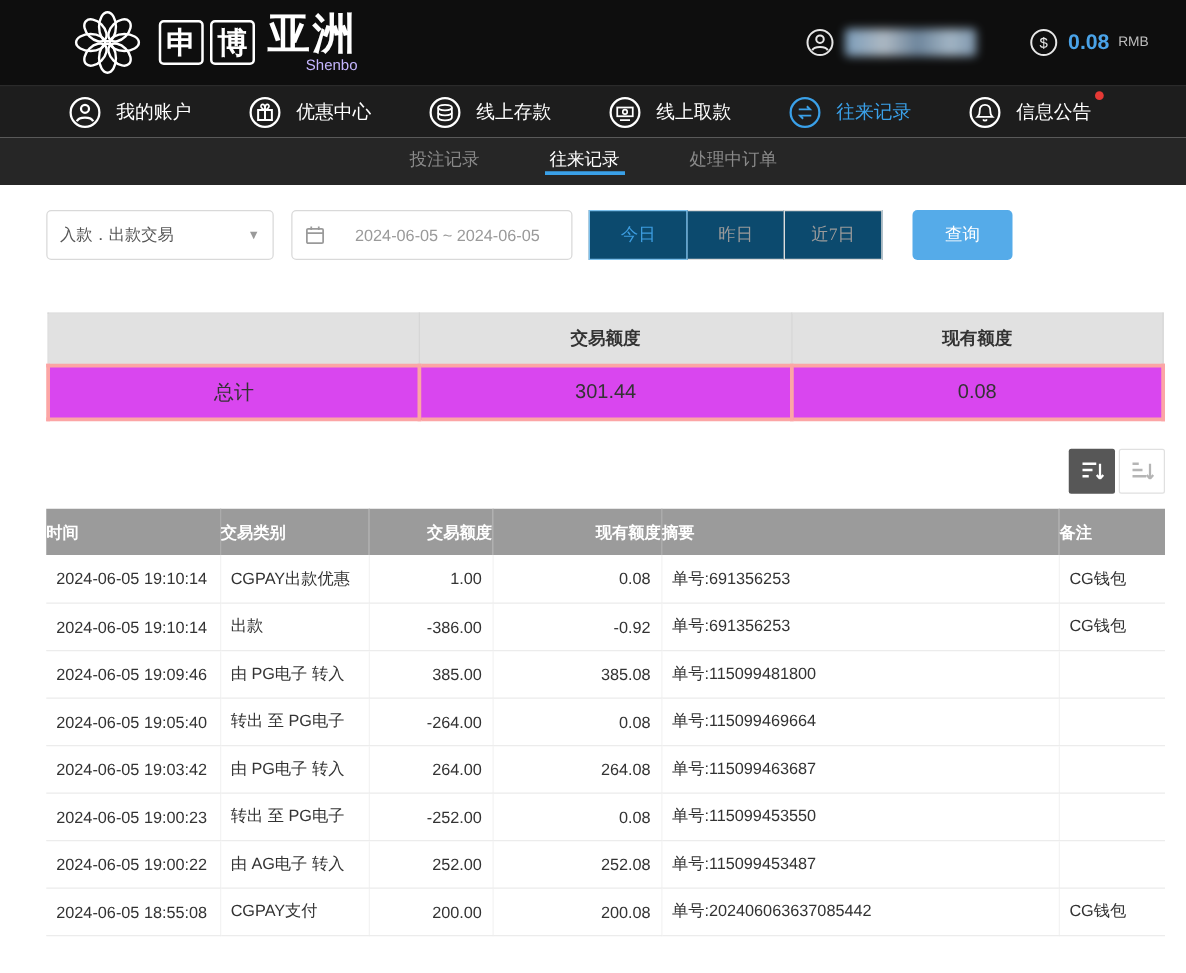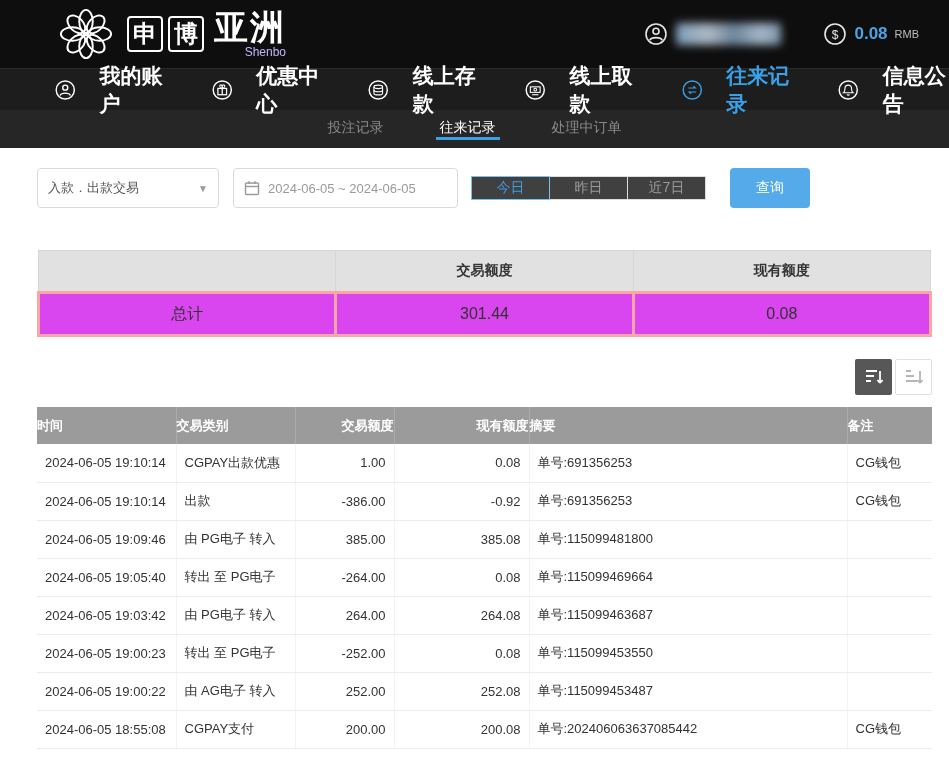--- a/index.html
+++ b/index.html
@@ -23,47 +23,47 @@
     background:linear-gradient(90deg,#8fb6d8,#c9d6e2 30%,#7e9ab5 55%,#bcd2e4 80%,#92aec9);
     filter:blur(4px); opacity:.85; }
   .balance-box { display:flex; align-items:center; gap:7px; }
   .balance-amt { color:#4aa3e8; font-size:17px; font-weight:bold; }
   .balance-cur { color:#bdbdbd; font-size:11px; }
   .circ-icon { color:#e6e6e6; }
 
   
   .mainnav { height:42px; background:#1d1d1d; display:flex; align-items:center;
     padding-left:55px; gap:46px; border-top:1px solid #2a2a2a; }
-  .nav-item { display:flex; align-items:center; gap:24px; color:#fff; font-size:21px;
-    font-weight:bold; cursor:pointer; position:relative; }
+  .nav-item { display:flex; align-items:center; gap:12px; color:#fff; font-size:15px;
+    font-weight:normal; cursor:pointer; position:relative; }
   .nav-item.active { color:#3aa0e8; }
   .nav-item .nicon { display:flex; }
   .nav-dot { position:absolute; top:-4px; right:-10px; width:7px; height:7px;
     border-radius:50%; background:#e53935; }
 
   
   .subnav { height:38px; background:#262626; display:flex; align-items:center;
     justify-content:center; gap:48px; }
   .subtab { color:#8a8a8a; font-size:14px; display:flex; align-items:center;
     cursor:pointer; border-bottom:3px solid transparent; padding:0 4px; }
   .subtab.active { color:#fff; border-bottom-color:#3aa0e8; }
 
   
   .filters { display:flex; align-items:center; padding:20px 0 18px 37px; gap:14px; }
   .sel-box { width:182px; height:40px; border:1px solid #d9d9d9; border-radius:4px;
     display:flex; align-items:center; justify-content:space-between; padding:0 10px;
     font-size:13px; color:#555; cursor:pointer; background:#fff; }
   .sel-caret { color:#9a9a9a; font-size:10px; }
   .date-box { width:225px; height:40px; border:1px solid #d9d9d9; border-radius:4px;
-    display:flex; align-items:center; gap:8px; padding:0 10px; font-size:13px;
+    display:flex; align-items:center; gap:24px; padding:0 10px; font-size:13px;
     color:#9a9a9a; cursor:text; background:#fff; }
   .quick-group { display:flex; }
-  .qbtn { width:79px; height:24px; background:#404040; border:1px solid #ddd;
+  .qbtn { width:79px; height:40px; background:#0c4a6e; border:1px solid #ddd;
     color:#9a9a9a; font-size:14px; cursor:pointer; margin-left:-1px;
-    font-family:Liberation Sans, sans-serif; }
+    font-family:Liberation Serif, serif; }
   .qbtn.active { border:1px solid #7cc0ec; color:#3d9de0; position:relative; z-index:2; }
   .search-btn { width:80px; height:40px; margin-left:10px; background:#55abe9;
     color:#fff; border:none; border-radius:4px; font-size:14px; cursor:pointer;
     font-family:inherit; }
 
   
   .summary-wrap { margin:24px 17px 0 37px; }
   table { border-collapse:collapse; width:100%; table-layout:fixed; }
   .summary-table th { background:#e1e1e1; color:#333; font-size:14px; font-weight:bold;
     height:42px; border:1px solid #d6d6d6; }

